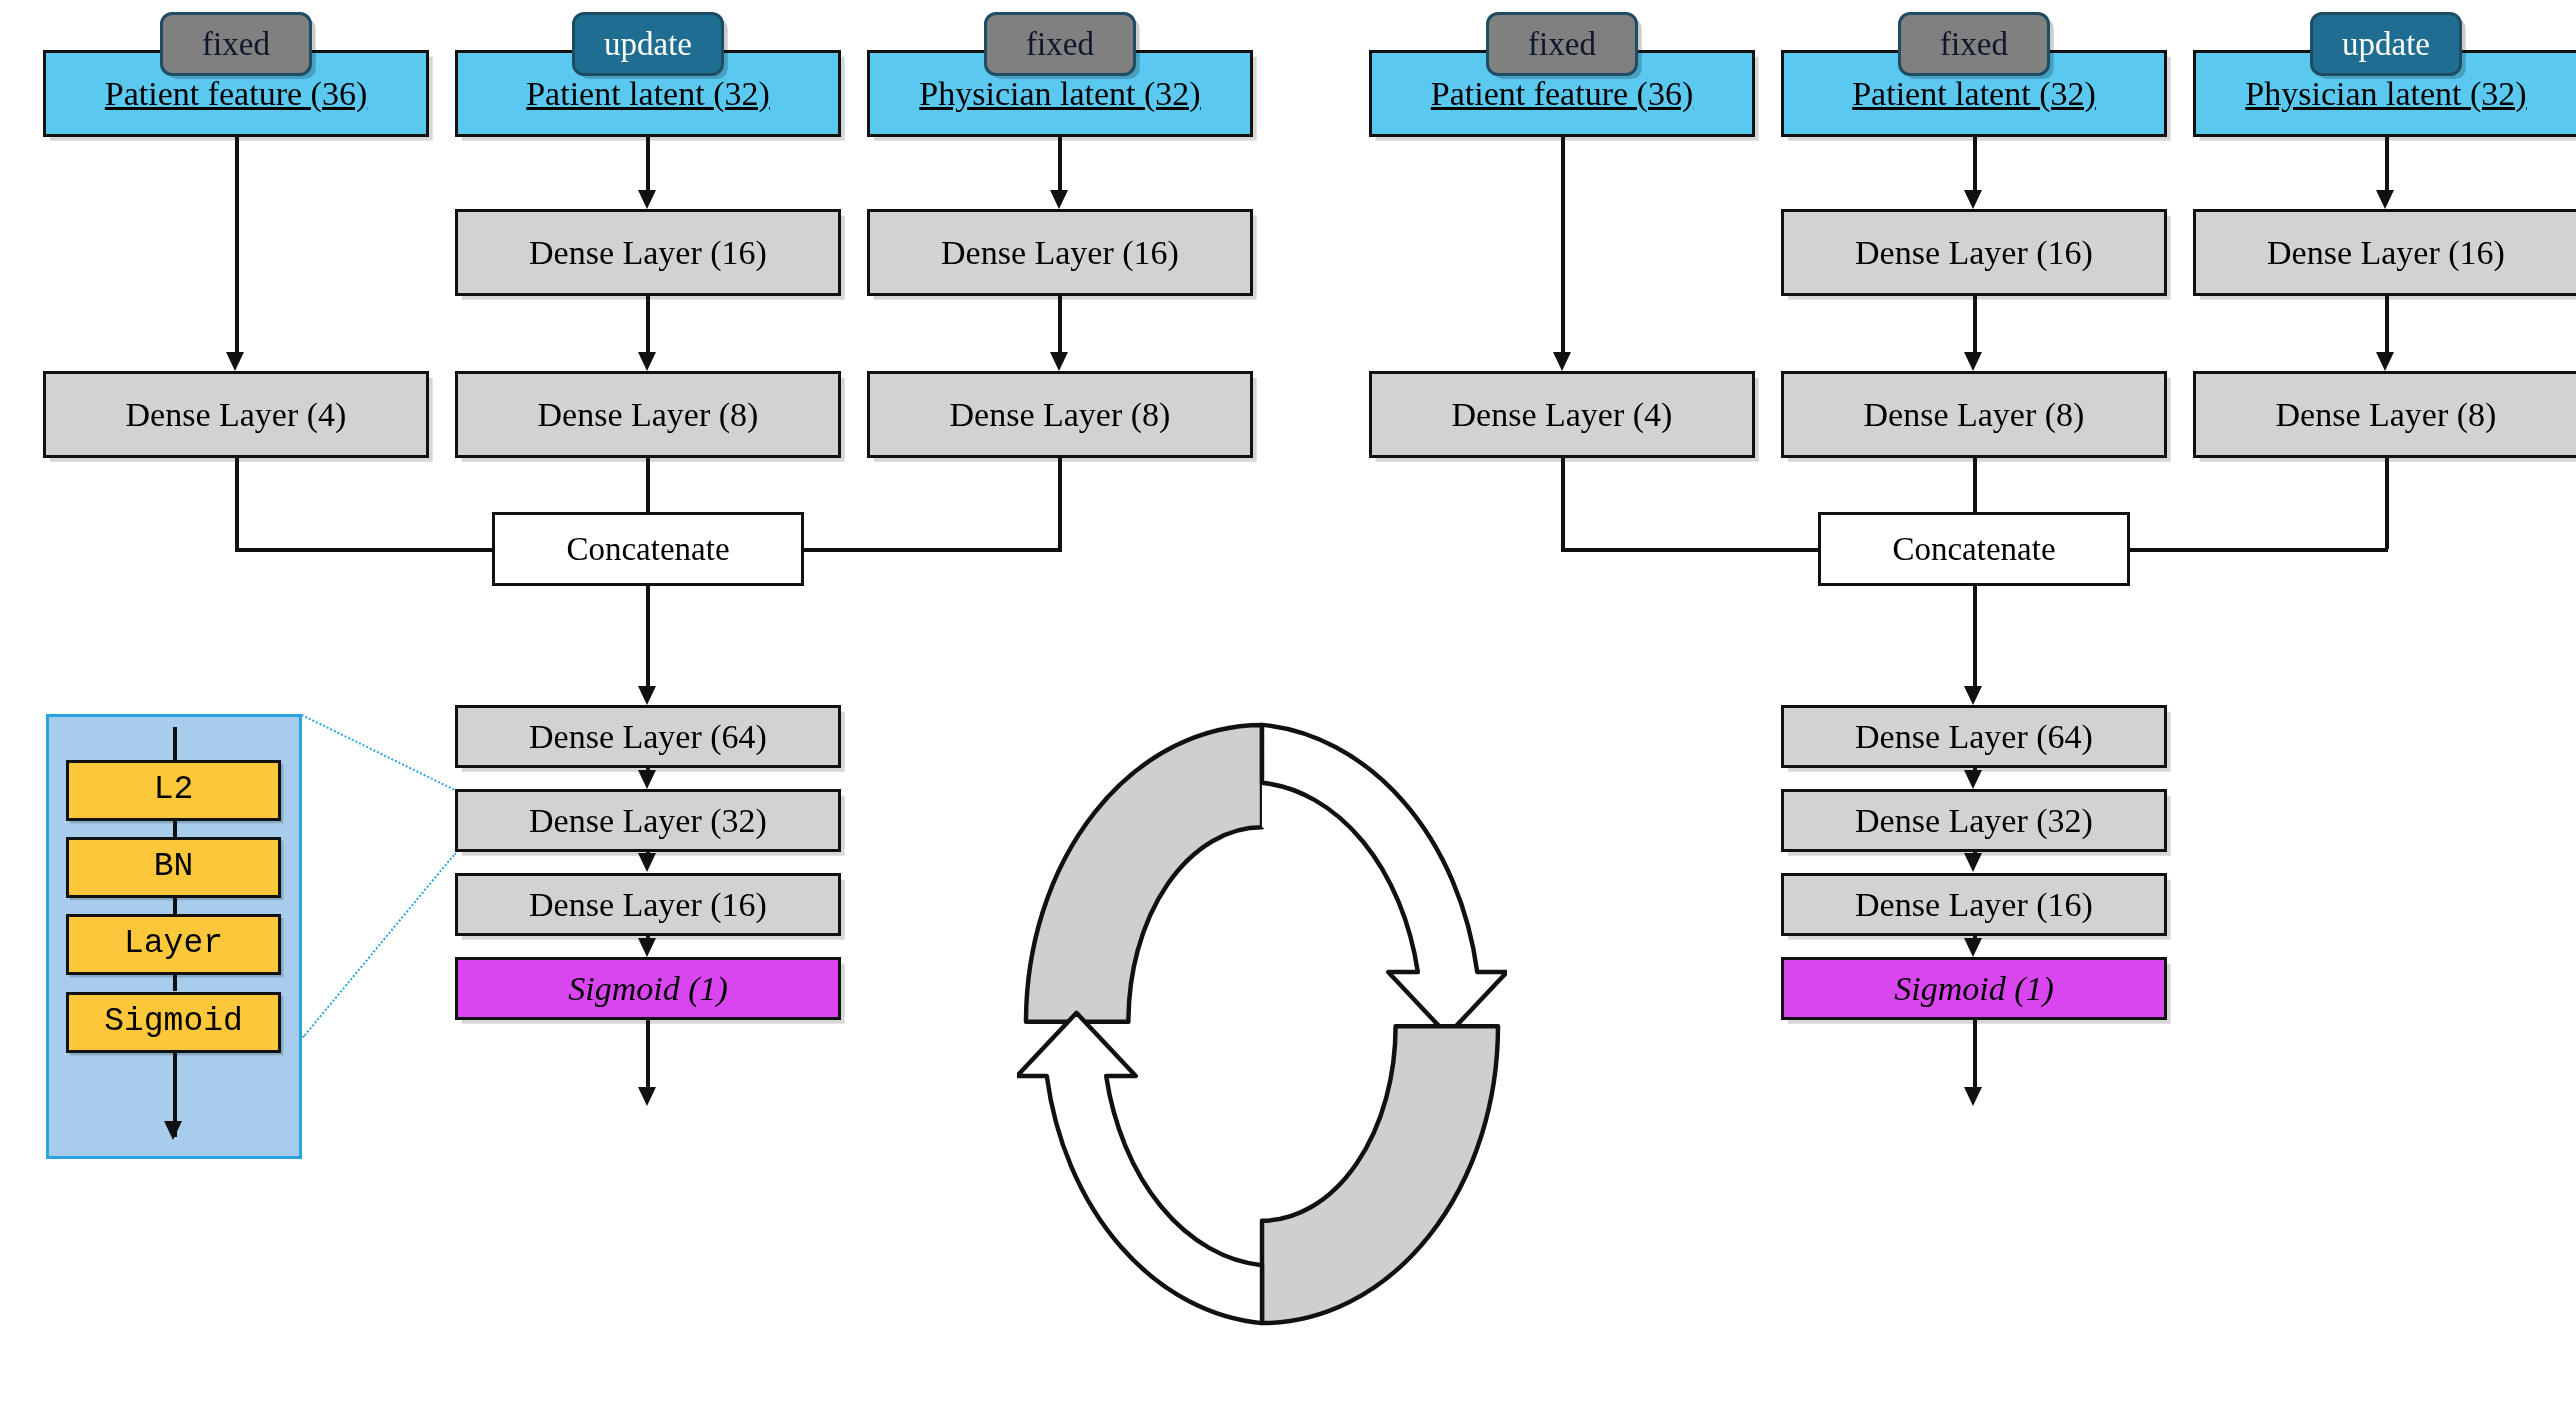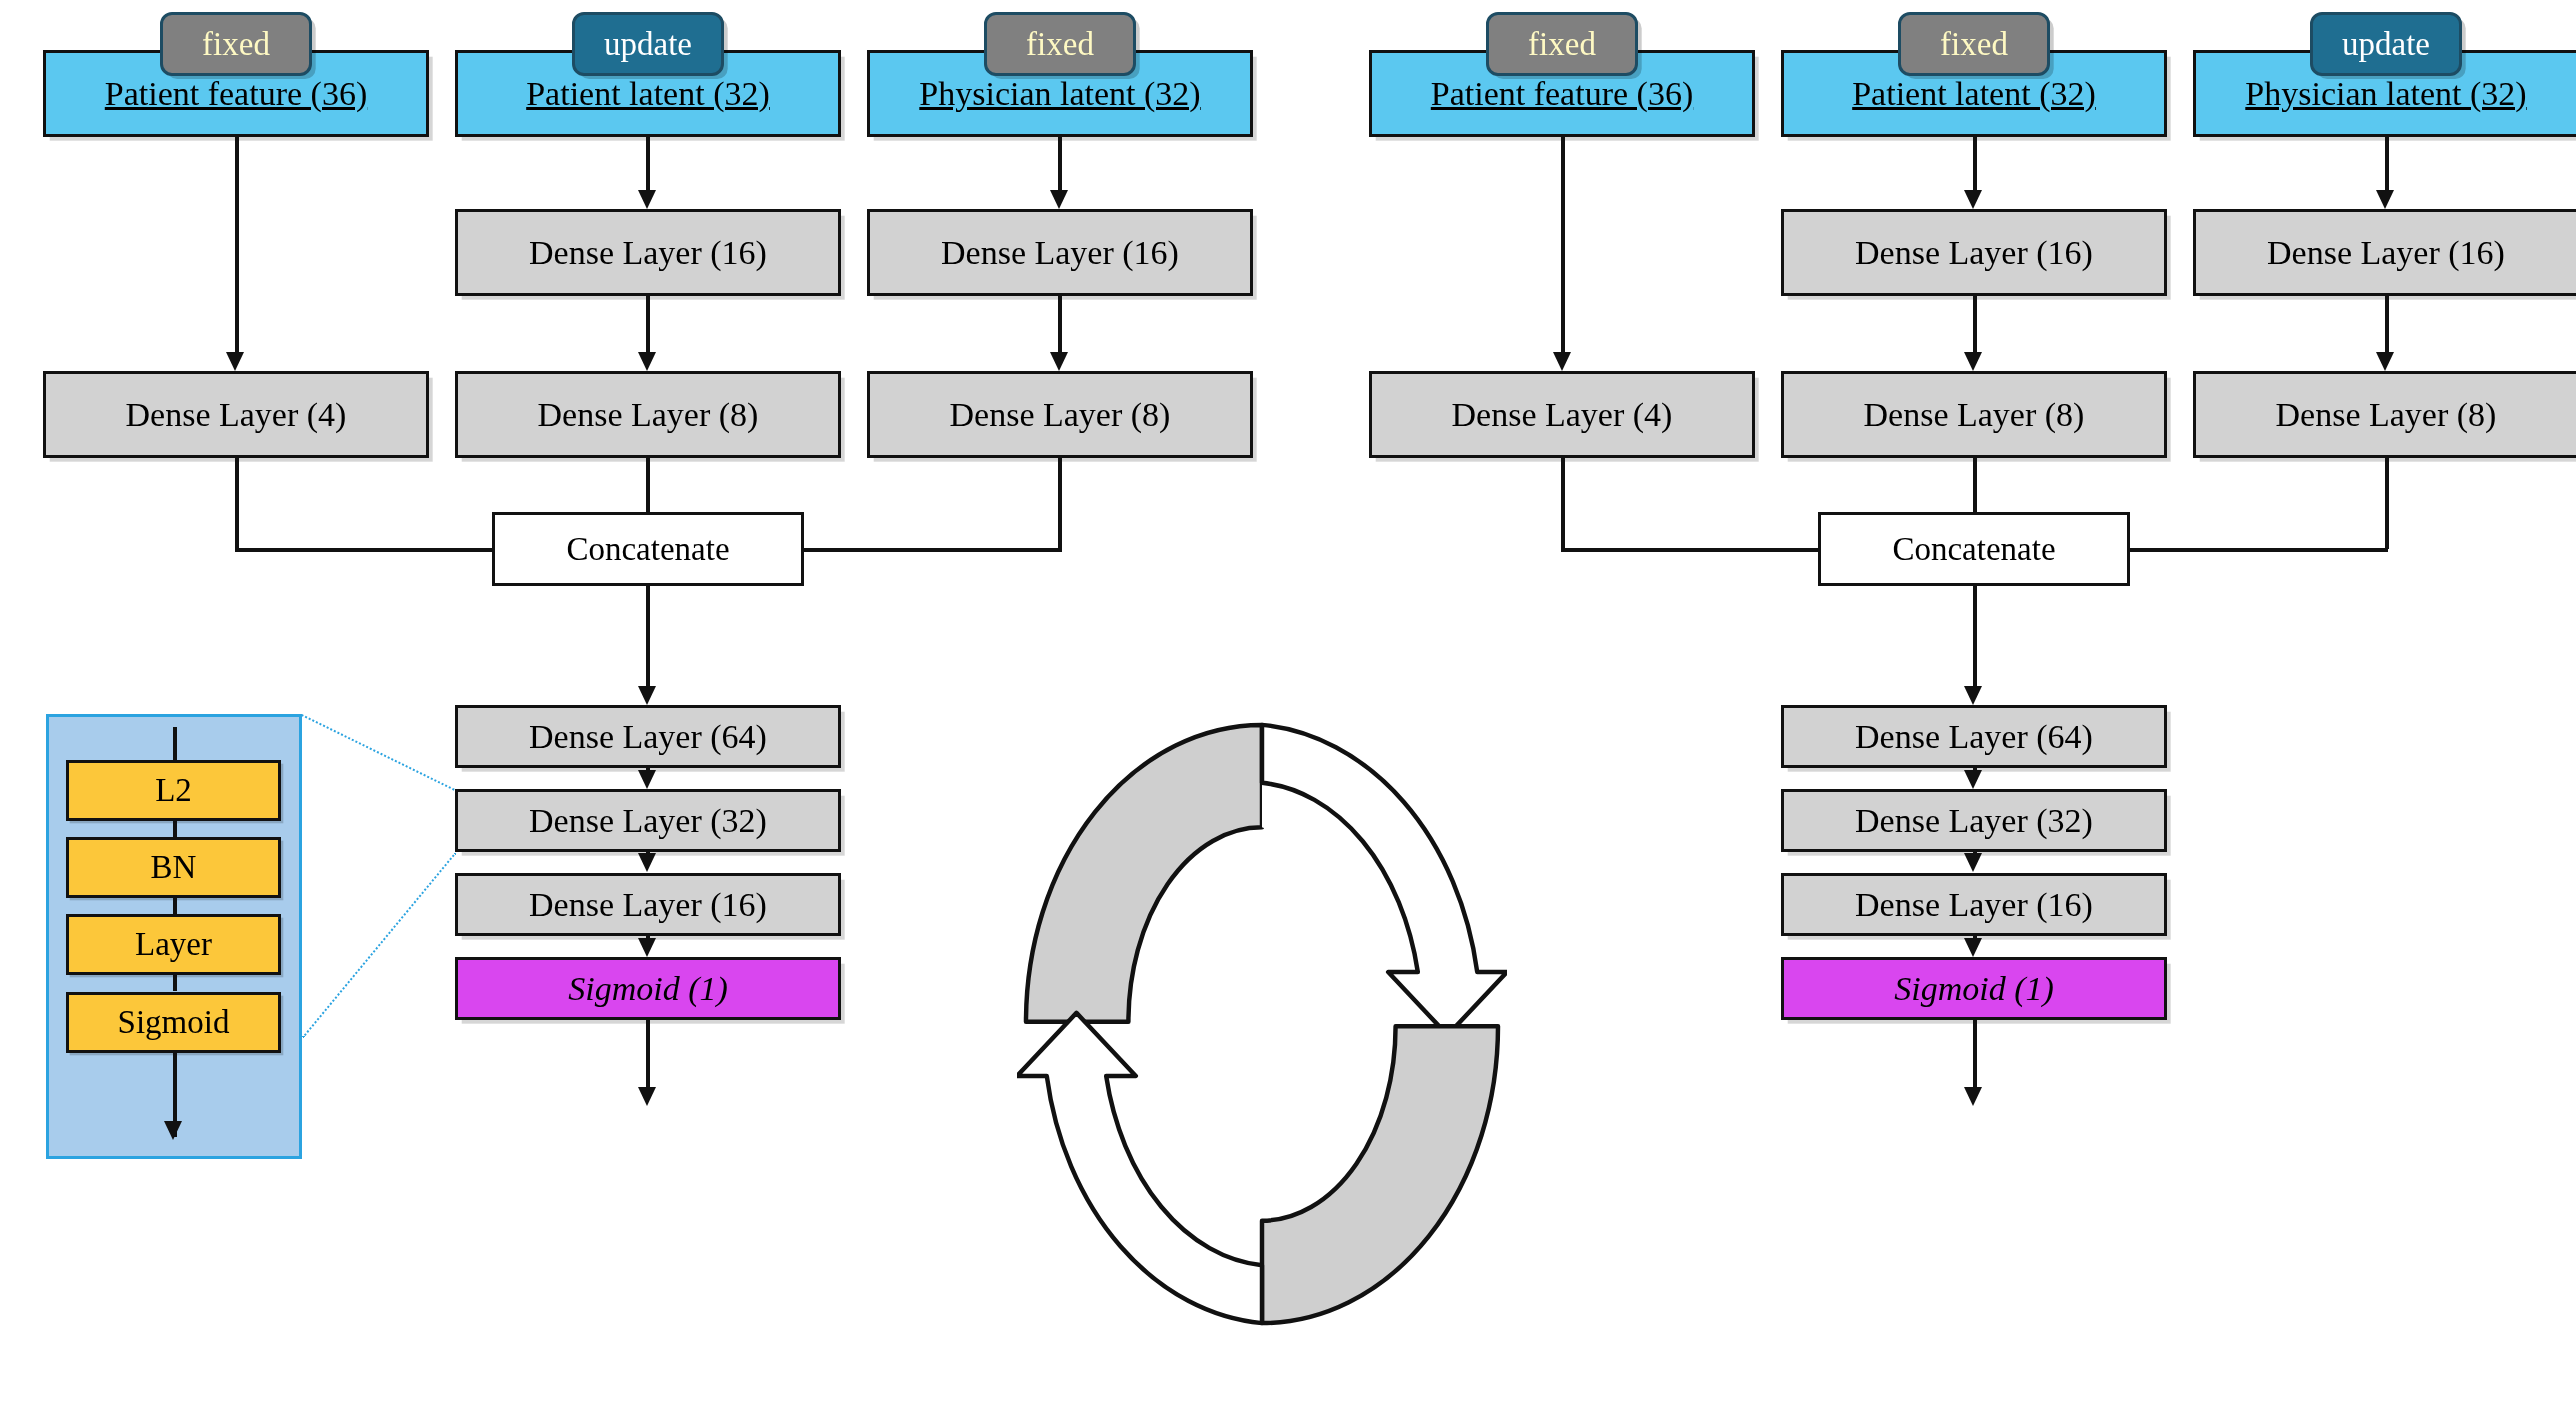--- a/index.html
+++ b/index.html
@@ -8,27 +8,27 @@
 
   .box{position:absolute;box-sizing:border-box;border:3.7px solid #111;
        display:flex;align-items:center;justify-content:center;
        font-family:"Liberation Serif","DejaVu Serif",serif;
        color:#000;text-align:center;line-height:1.05;
        box-shadow:5.2px 5.2px 0 -1.5px rgba(0,0,0,0.16);}
   .box.blue{background:#5bc8f0;font-size:34px;text-decoration:underline;}
   .box.gray{background:#d2d2d2;font-size:34px;}
   .box.red{background:#d946ef;font-size:34px;font-style:italic;}
   .box.white{background:#ffffff;font-size:33px;border-width:3.7px;box-shadow:none;}
-  .box.yellow{background:#fcc73a;font-size:33px;border-width:3.7px;box-shadow:3px 3px 0 -0.7px rgba(0,0,0,0.18);}
+  .box.yellow{background:#fcc73a;font-size:33px;border-width:3.7px;box-shadow:3px 3px 0 -0.7px rgba(0,0,0,0.18);font-family:Liberation Mono, monospace;}
 
   .tag{position:absolute;box-sizing:border-box;border:3.7px solid #1d4c63;
        border-radius:12px;display:flex;align-items:center;justify-content:center;
        font-family:"Liberation Serif","DejaVu Serif",serif;font-size:33px;
        box-shadow:5.2px 4.5px 0 -1.5px rgba(0,0,0,0.20);}
-  .tag.fixed{background:#808080;color:#fef9c3;}
+  .tag.fixed{background:#808080;color:#0f172a;}
   .tag.update{background:#1f6e91;color:#ffffff;}
 
   .vline{position:absolute;background:#111;width:3.7px;}
   .hline{position:absolute;background:#111;height:3.7px;}
 
   .arrowhead{position:absolute;width:0;height:0;
      border-left:9.6px solid transparent;border-right:9.6px solid transparent;
      border-top:19.3px solid #111;}
 
   .inset{position:absolute;box-sizing:border-box;background:#a8ccec;

